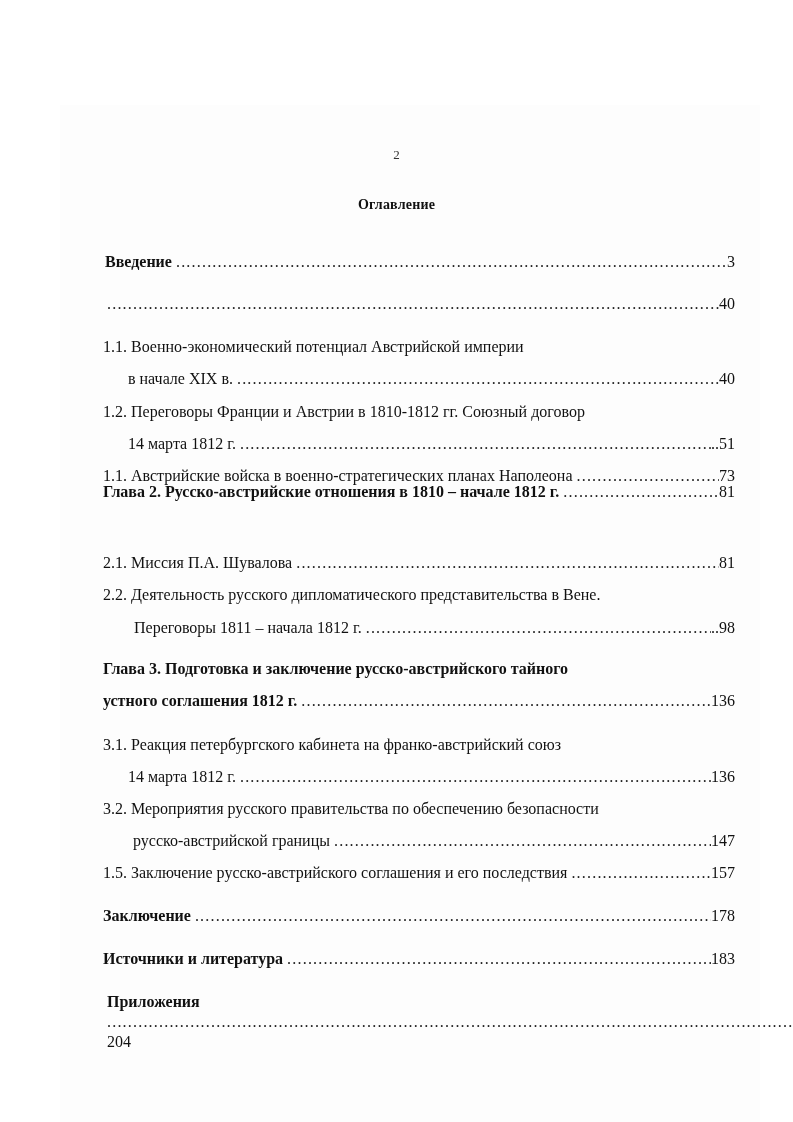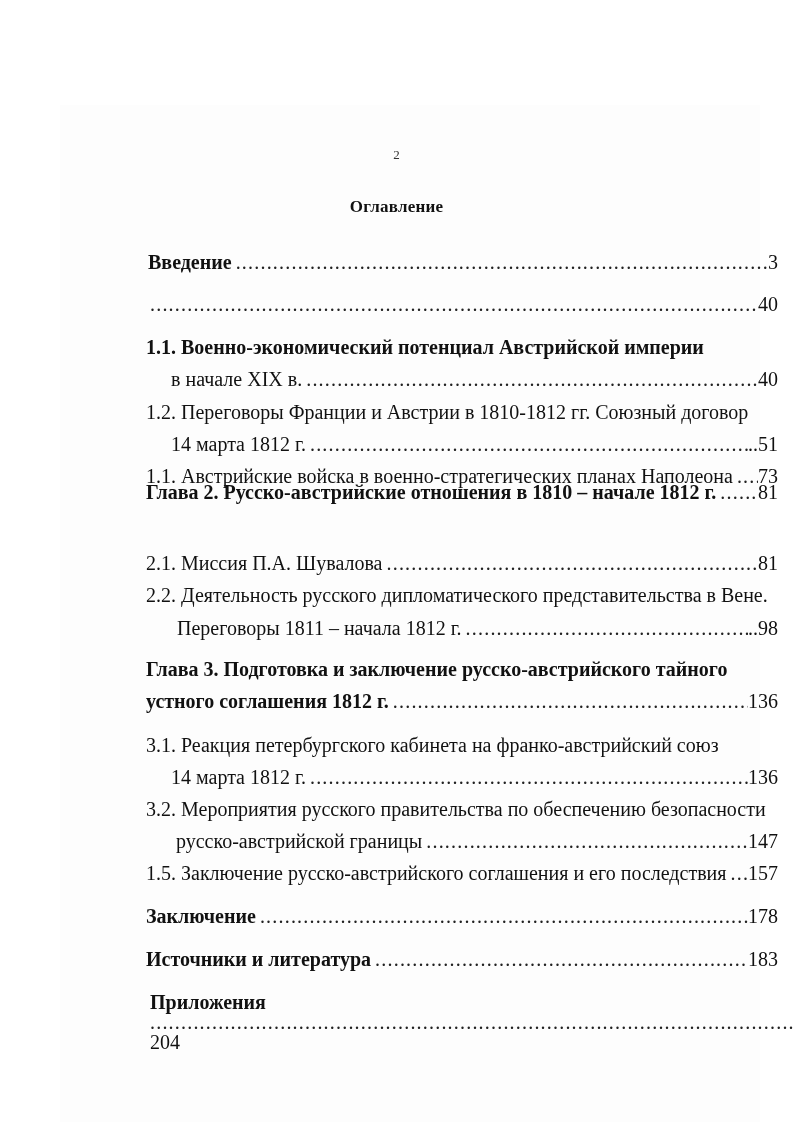--- a/index.html
+++ b/index.html
@@ -31,32 +31,31 @@
       text-align: center;
       font-size: 13px;
       color: #333;
     }
     .toc-title {
       position: absolute;
       left: 0;
       width: 793px;
       top: 197px;
       text-align: center;
-      font-size: 17px;
+      font-size: 14px;
       font-weight: bold;
       letter-spacing: 0.2px;
     }
     .toc-line {
       position: absolute;
       display: flex;
       align-items: baseline;
-      font-size: 20px;
+      font-size: 16px;
       white-space: nowrap;
       line-height: 20px;
-      margin-left: 43px;
     }
     .toc-line.bold {
       font-weight: bold;
     }
     .toc-line .label {
       flex: 0 0 auto;
     }
     .toc-line .dots {
       flex: 1 1 auto;
       overflow: hidden;
@@ -88,21 +87,21 @@
   <span class="label">Введение</span>
   <span class="dots"></span>
   <span class="page">3</span>
 </div>
 
 <div class="toc-line bold" style="left:103px; top:294px; width:632px;">
   <span class="dots"></span>
   <span class="page">40</span>
 </div>
 
-<div class="toc-line plain" style="left:103px; top:337px; width:632px;font-weight:bold;">
+<div class="toc-line plain" style="left:103px; top:337px; width:632px;">
   <span class="label">1.1. Военно-экономический потенциал Австрийской империи</span>
 </div>
 <div class="toc-line plain" style="left:128px; top:369px; width:607px;">
   <span class="label">в начале XIX в.</span>
   <span class="dots"></span>
   <span class="page">40</span>
 </div>
 
 <div class="toc-line plain" style="left:103px; top:402px; width:632px;">
   <span class="label">1.2. Переговоры Франции и Австрии в 1810-1812 гг. Союзный договор</span>

